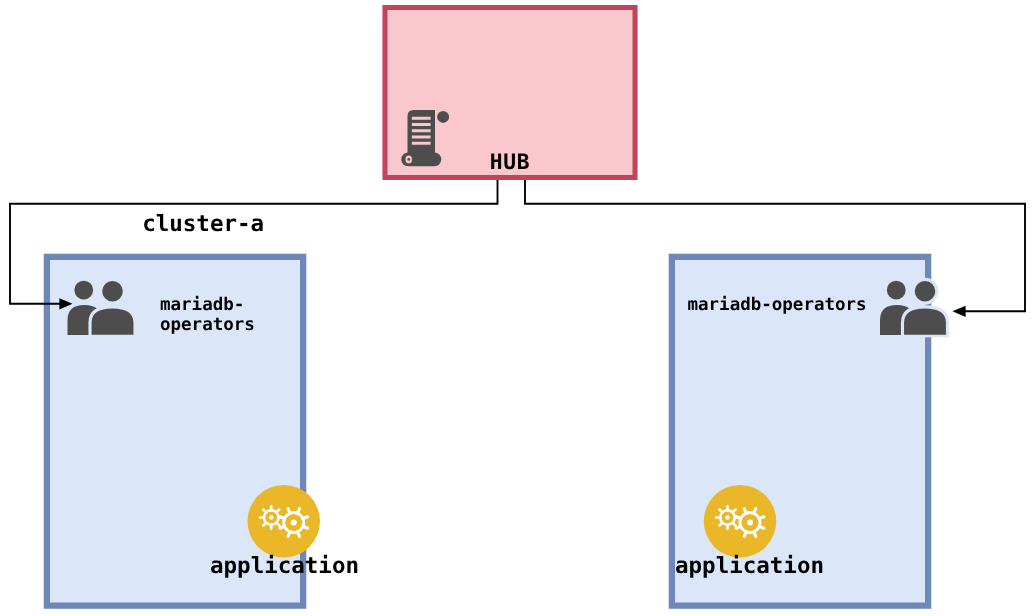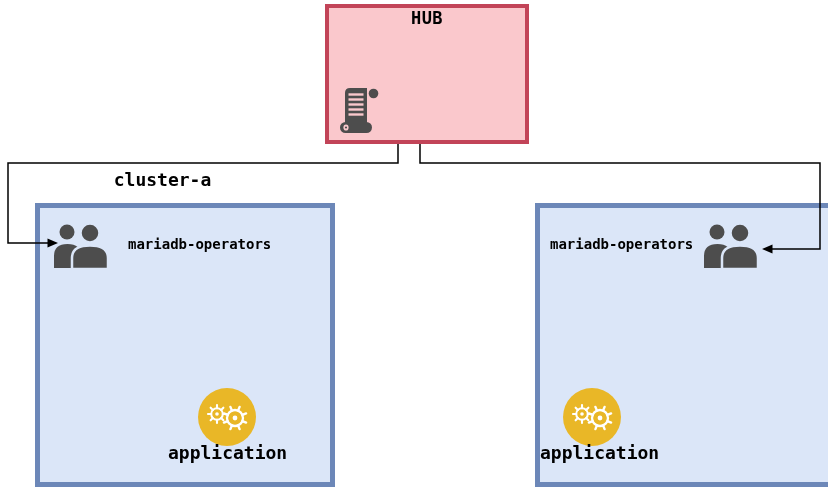--- a/index.html
+++ b/index.html
@@ -14,33 +14,33 @@
   .canvas{position:relative;width:828px;height:493px;background:var(--canvas-background);overflow:hidden;}
 
   
   .connectors{position:absolute;left:0;top:0;width:828px;height:493px;z-index:10;pointer-events:none;}
   .connectors path{fill:none;stroke:var(--connector);stroke-width:1.5;}
   .connectors polygon{fill:var(--connector);}
 
   
   .hub{position:absolute;left:306px;top:4px;width:204px;height:140px;
        background:var(--hub-fill);border:4px solid var(--hub-stroke);
-       display:flex;align-items:flex-start;justify-content:center;z-index:2;margin-left:19px;}
+       display:flex;align-items:flex-end;justify-content:center;z-index:2;}
   .hub-label{font-weight:bold;font-size:17px;letter-spacing:0.5px;}
   .scroll{position:absolute;left:10px;bottom:5px;width:40px;height:50px;}
   .scroll .g{fill:var(--icon-gray);}
   .scroll .paperline{stroke:var(--hub-fill);stroke-width:2.4;}
 
   
   .cluster-label{position:absolute;top:169px;width:255px;text-align:center;
                  font-weight:bold;font-size:18px;z-index:3;}
   .cluster-label.a{left:35px;} .cluster-label.b{left:535px;}
 
   
-  .cluster{position:absolute;top:203px;width:300px;height:284px;
+  .cluster{position:absolute;top:203px;width:210px;height:284px;
            background:var(--cluster-fill);border:5px solid var(--cluster-stroke);z-index:1;}
   .cluster.a{left:35px;} .cluster.b{left:535px;}
 
   .users{position:absolute;width:58px;height:48px;}
   .users .person{fill:var(--icon-gray);}
   .users .front{stroke:var(--cluster-fill);stroke-width:2.5;}
   .users.a{left:13px;top:14px;} .users.b{left:163px;top:14px;}
 
   .operator-label{position:absolute;font-weight:bold;font-size:14px;top:28px;}
   .operator-label.a{left:88px;} .operator-label.b{left:10px;}

